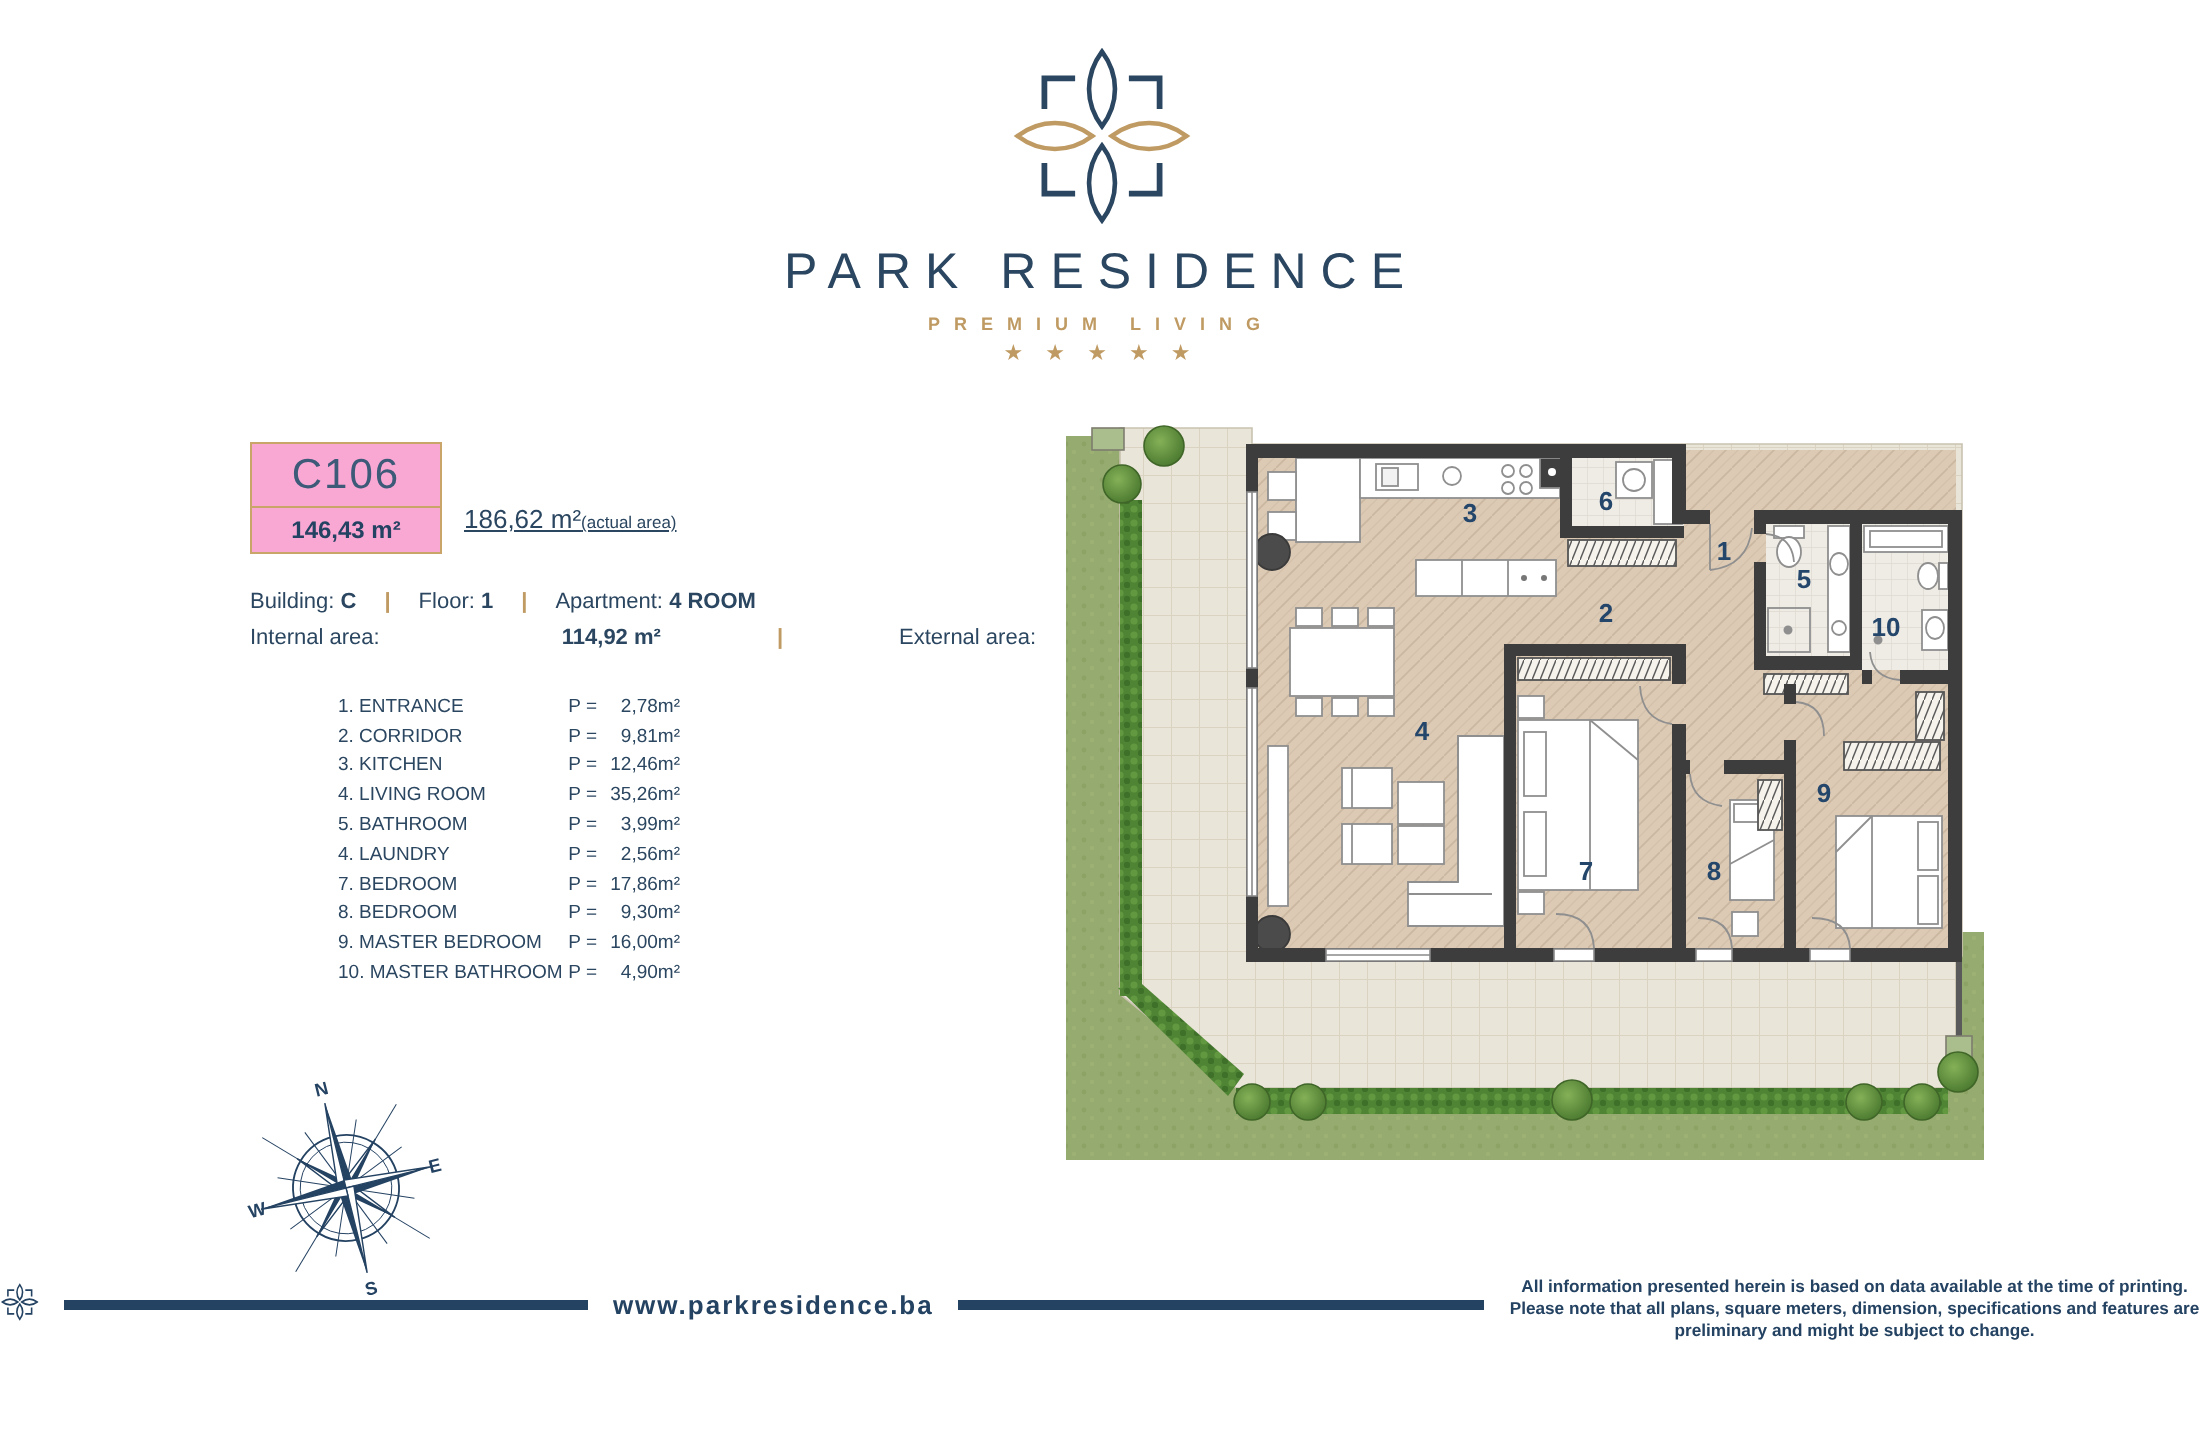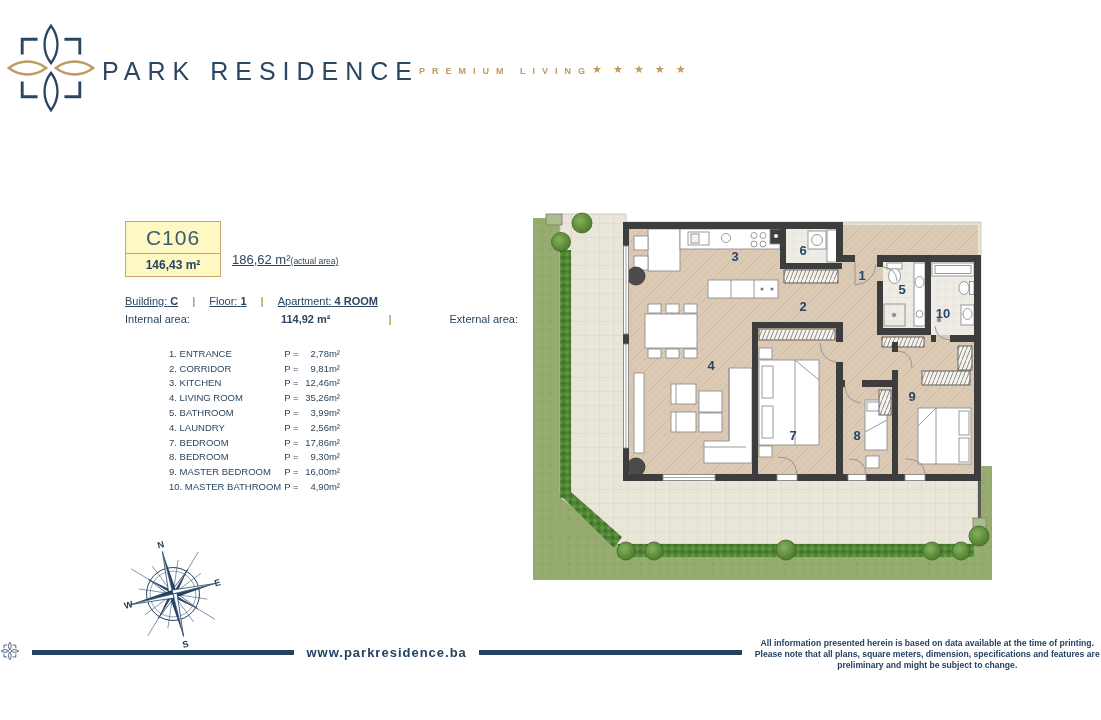--- a/index.html
+++ b/index.html
@@ -1,24 +1,24 @@
 <!DOCTYPE html>
 <html><head>
 <meta charset="utf-8">
 <style>
   html,body{margin:0;padding:0;background:#ffffff;}
   #page{position:relative;width:1101px;height:720px;background:#fff;overflow:hidden;
         font-family:"Liberation Sans",sans-serif;color:#2b4660;}
   
-  .header{position:absolute;left:0;right:0;top:20px;display:flex;align-items:center;}
+  .header{position:absolute;left:0;right:0;top:20px;display:flex;flex-direction:column;align-items:center;}
   .brand-name{font-size:25px;letter-spacing:7px;color:#2b4660;margin-top:6px;font-weight:400;}
   .brand-tagline{font-size:9px;letter-spacing:7px;color:#bf9a62;font-weight:bold;margin-top:6px;}
   .brand-stars{font-size:11px;letter-spacing:4px;color:#bf9a62;margin-top:3px;}
   
-  .unit-box{position:absolute;left:125px;top:221px;width:94px;border:1px solid #c9a56a;background:#fef9c3;text-align:center;}
+  .unit-box{position:absolute;left:125px;top:221px;width:94px;border:1px solid #c9a56a;background:#f9a8d4;text-align:center;}
   .unit-code{font-size:21px;letter-spacing:1px;color:#3d5a78;padding:4px 0 3px 0;font-weight:400;}
   .unit-area{border-top:1px solid #c9a56a;font-size:12px;font-weight:bold;color:#244262;padding:4px 0;}
   .actual-row{position:absolute;left:232px;top:252px;display:flex;align-items:baseline;gap:0;text-decoration:underline;}
   .actual-val{font-size:13px;color:#2b4660;}
   .actual-note{font-size:8.5px;color:#2b4660;}
   
   .info-line{position:absolute;left:125px;display:flex;align-items:baseline;font-size:11px;color:#2b4660;}
   .info-line b{font-weight:bold;}
   .sep{color:#bf9a62;padding:0 14px;font-weight:bold;}
   
@@ -67,21 +67,21 @@
 
   <div class="unit-box">
     <div class="unit-code">C106</div>
     <div class="unit-area">146,43 m²</div>
   </div>
   <div class="actual-row">
     <span class="actual-val">186,62 m²</span>
     <span class="actual-note">(actual area)</span>
   </div>
 
-  <div class="info-line" style="top:295px;text-decoration:underline;">
+  <div class="info-line" style="top:295px;">
     <span>Building:</span>&nbsp;<b>C</b>
     <span class="sep">|</span>
     <span>Floor:</span>&nbsp;<b>1</b>
     <span class="sep">|</span>
     <span>Apartment:</span>&nbsp;<b>4 ROOM</b>
   </div>
   <div class="info-line" style="top:313px;gap:44px;">
     <span>Internal area:</span>&nbsp;<b>114,92 m²</b>
     <span class="sep">|</span>
     <span>External area:</span>&nbsp;<b>71,70 m²</b>

